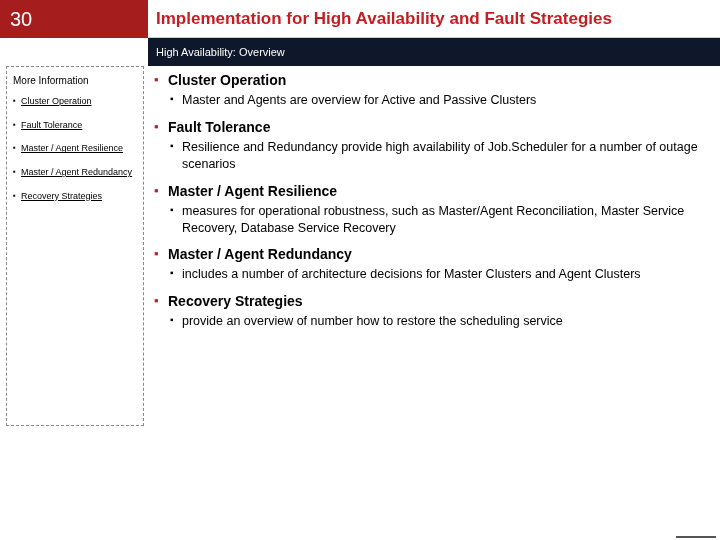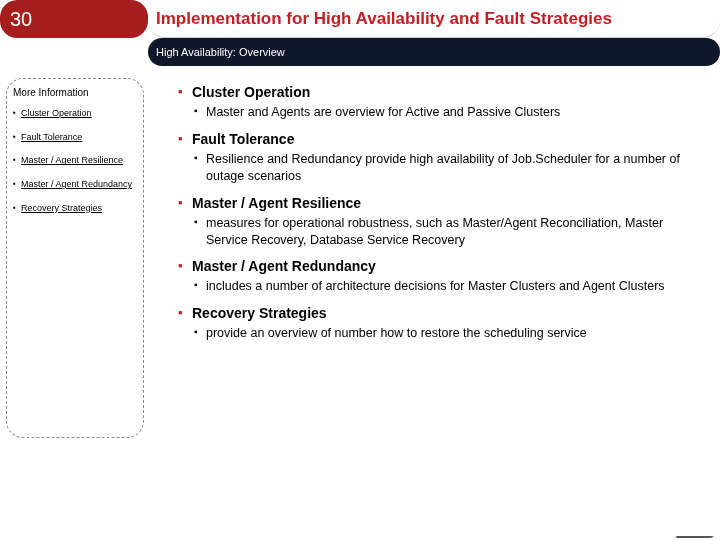--- a/index.html
+++ b/index.html
@@ -1,15 +1,15 @@
 <!DOCTYPE html>
 <html><head>
 <meta charset="utf-8">
 <style>
-  * { box-sizing: border-box; margin: 0; padding: 0; border-radius: 17px; }
+  * { box-sizing: border-box; margin: 0; padding: 0; }
   body {
     font-family: Arial, Helvetica, sans-serif;
     width: 720px;
     height: 540px;
     background: #fff;
     overflow: hidden;
     position: relative;
   }
   .header {
     display: flex;
@@ -47,22 +47,20 @@
     flex: 1;
     background: #0f172a;
     color: #fff;
     font-size: 11px;
     display: flex;
     align-items: center;
     padding-left: 8px;
   }
   .body {
     display: flex;
-    padding-top: 12px;
-    gap: 24px;
   }
   .sidebar {
     width: 138px;
     margin-left: 6px;
     margin-right: 4px;
     border: 1px dashed #888;
     padding: 8px 6px;
     font-size: 9px;
     min-height: 360px;
   }

